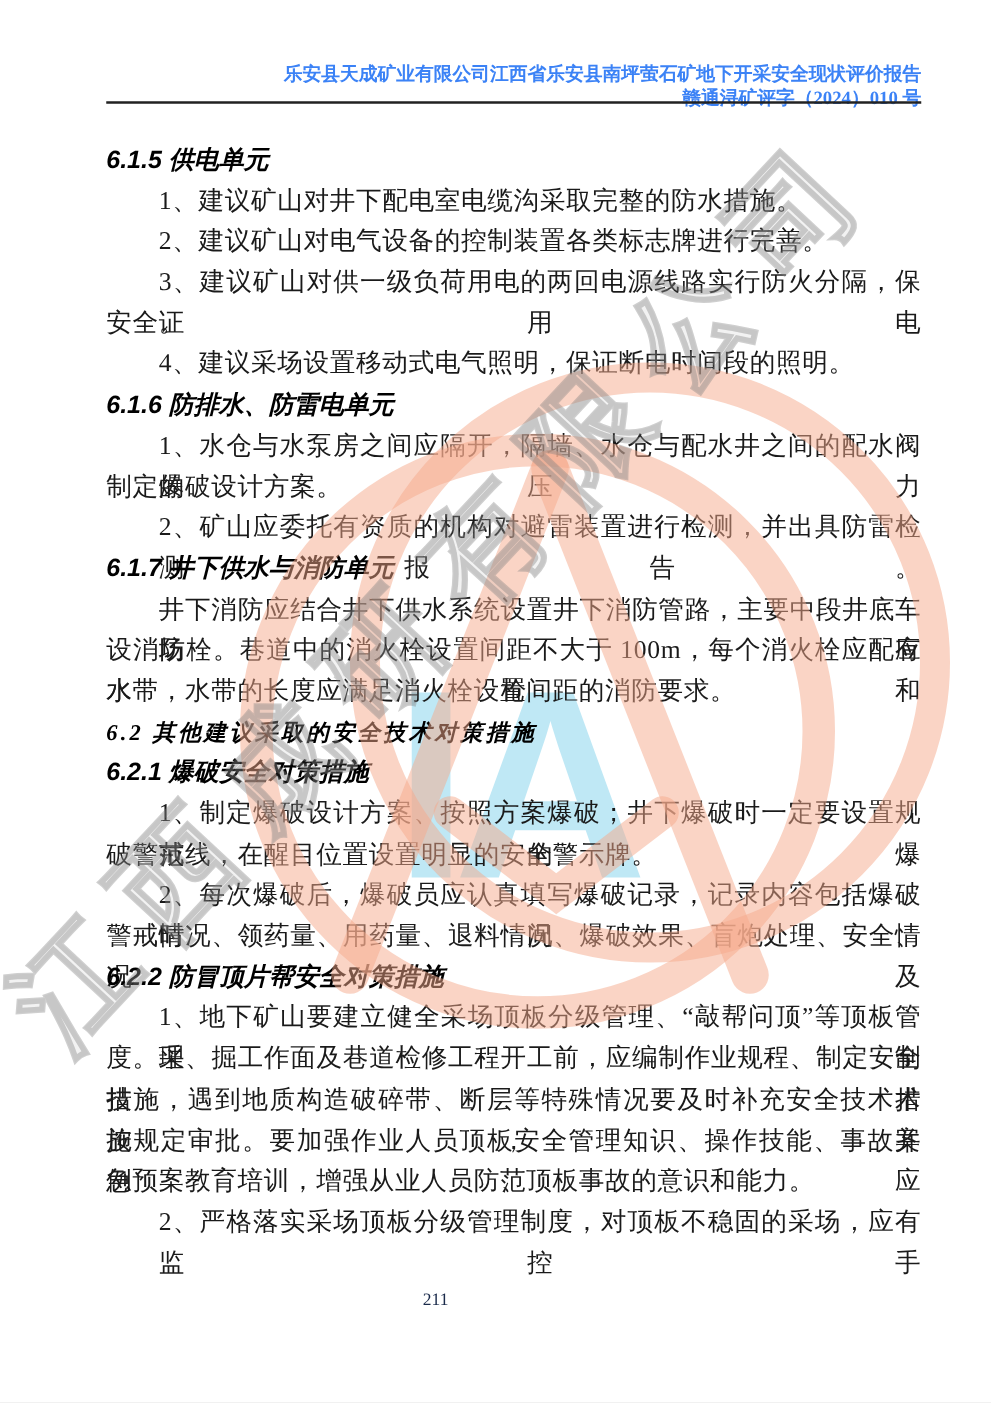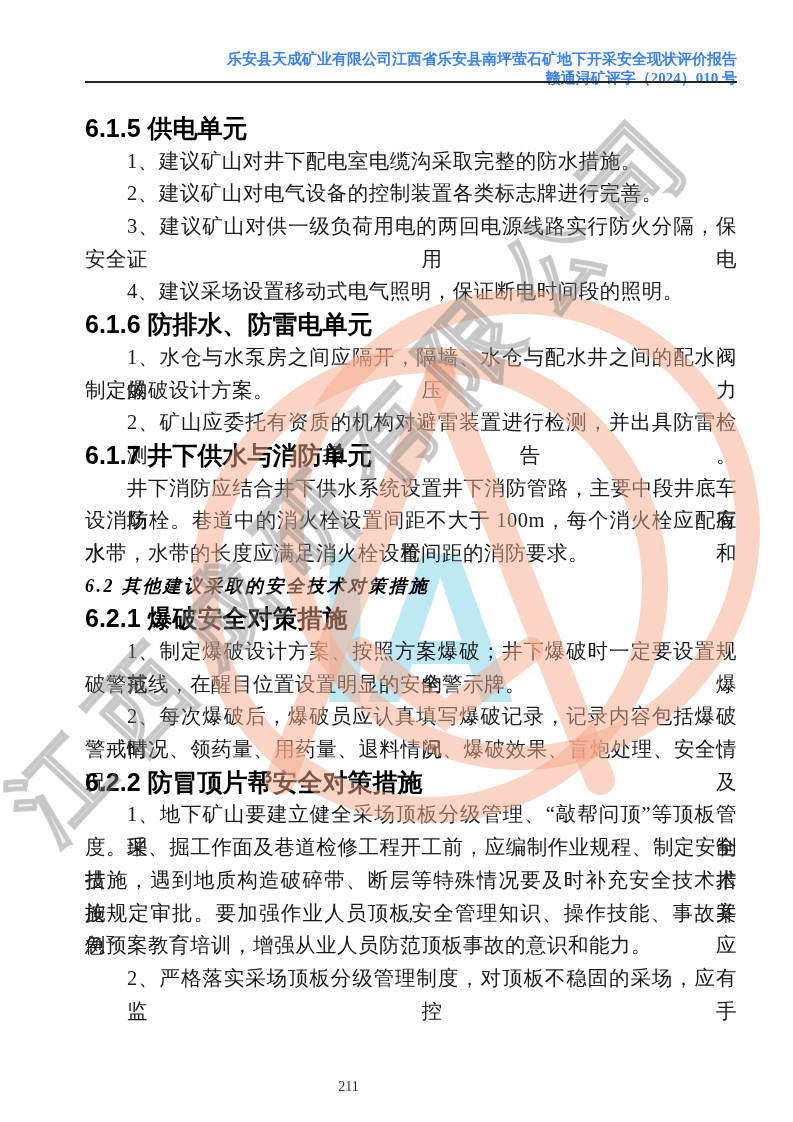--- a/index.html
+++ b/index.html
@@ -30,31 +30,31 @@
   .row{height:32.7px;line-height:32.7px;overflow:visible;}
   .line{
     font-size:20.5px;
     letter-spacing:0.5px;
   }
   .line.indent{padding-left:42px;}
   .line.fill{text-align:justify;text-align-last:justify;}
   .line.nofill{white-space:nowrap;}
   .h3{
     font-family:"Liberation Sans", sans-serif;
-    font-weight:700;font-size:25px;color:#000;
+    font-weight:700;font-size:20px;color:#000;font-style:italic;
   }
   .h2{
     font-family:"Liberation Serif", serif;
     font-weight:700;font-style:italic;
     font-size:18px;color:#000;letter-spacing:2.5px;
   }
   
   .footer{
     position:absolute;top:1033px;left:0;width:697px;
-    text-align:center;font-size:14px;color:#1a2a4a;margin-top:46px;
+    text-align:center;font-size:14px;color:#1a2a4a;
   }
   
   .wm{position:absolute;inset:0;pointer-events:none;}
   .wm-under{z-index:0;}
   .wm-over{z-index:2;}
   .wm-accent{
     position:absolute;left:315px;top:520px;
     font-family:"Liberation Sans", sans-serif;
     font-weight:700;font-size:215px;line-height:1;
     letter-spacing:-12px;

